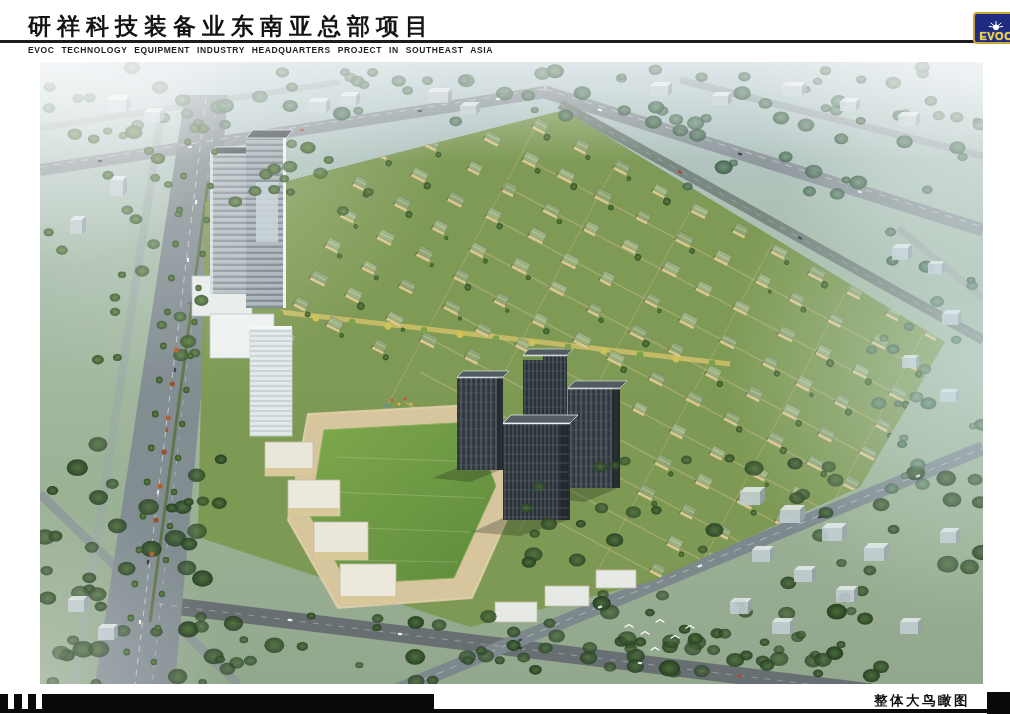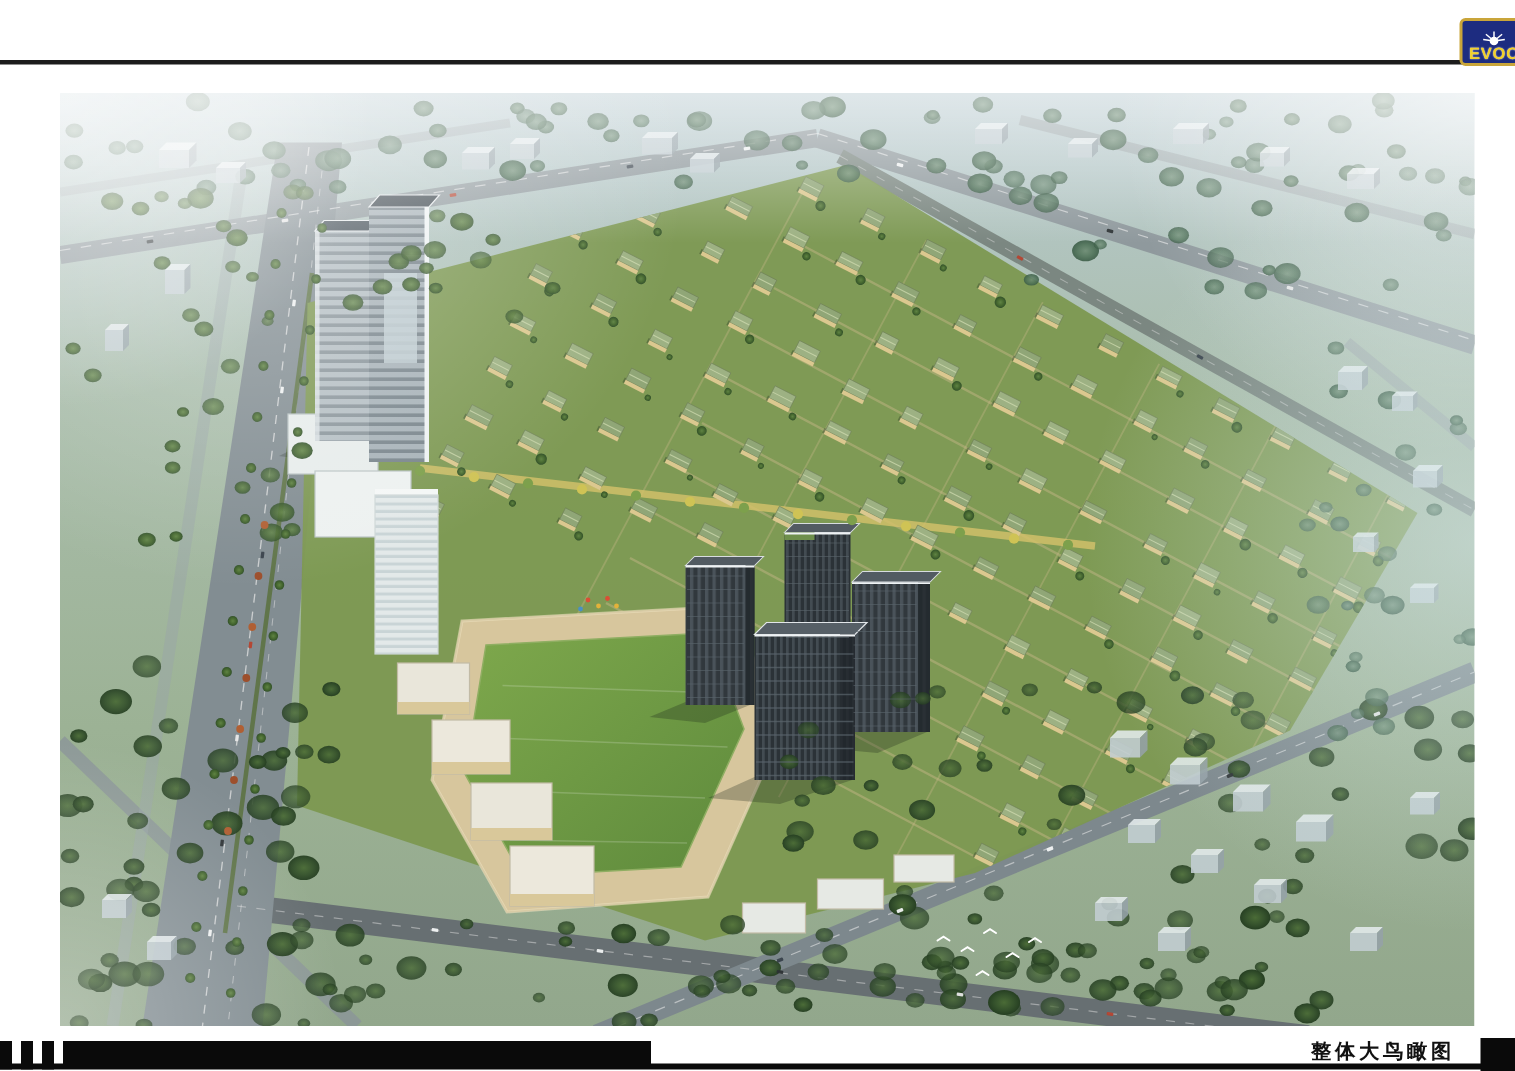--- a/index.html
+++ b/index.html
@@ -29,21 +29,23 @@
   .f-rule{left:0;top:709px;width:1010px;height:3.5px;}
   .f-block{left:987px;top:692px;width:23px;height:22px;}
   .caption{position:absolute;right:40px;top:692px;font-family:"Liberation Serif","DejaVu Serif",serif;
            font-size:13.5px;color:#111;letter-spacing:2.5px;white-space:nowrap;font-weight:bold;}
 </style>
 </head>
 <body>
 
 <div class="page">
 
+  <h1 class="title">研祥科技装备业东南亚总部项目</h1>
   <div class="rule"></div>
+  <div class="subtitle">EVOC TECHNOLOGY EQUIPMENT INDUSTRY HEADQUARTERS PROJECT IN SOUTHEAST ASIA</div>
 
   <div class="logo">
     <span class="logo-star">
       <svg width="18" height="11" viewBox="0 0 20 12">
         <g stroke="#ffffff" stroke-width="1.1">
           <line x1="10" y1="8" x2="10" y2="1"></line>
           <line x1="10" y1="8" x2="4" y2="3"></line>
           <line x1="10" y1="8" x2="16" y2="3"></line>
           <line x1="10" y1="8" x2="2" y2="7"></line>
           <line x1="10" y1="8" x2="18" y2="7"></line>

